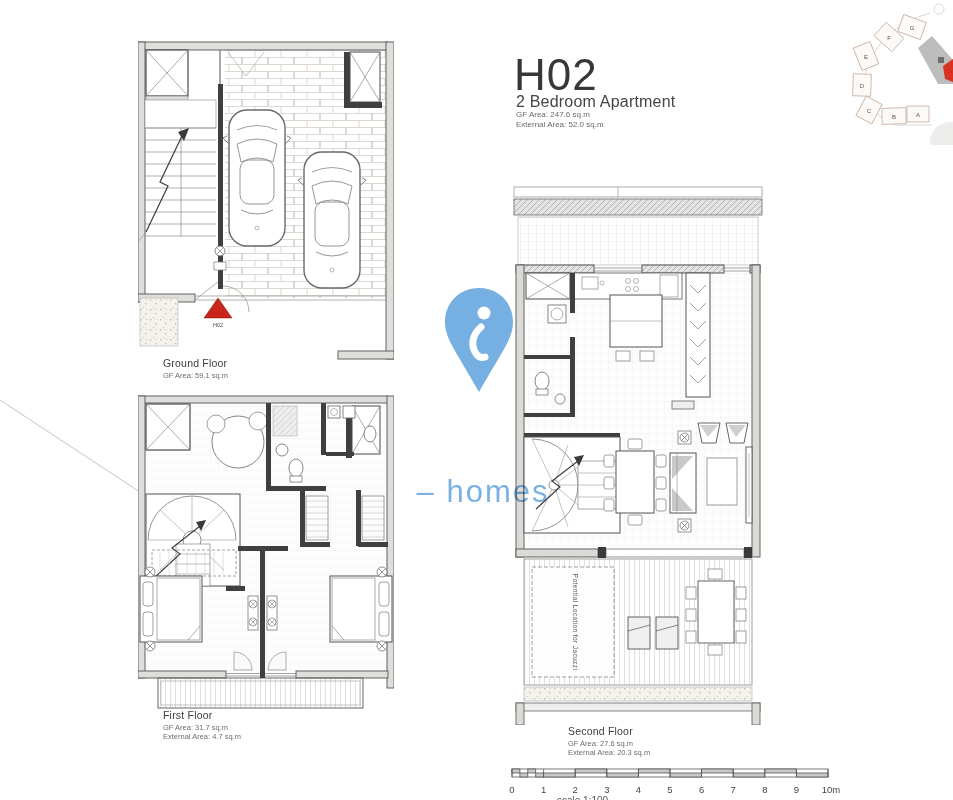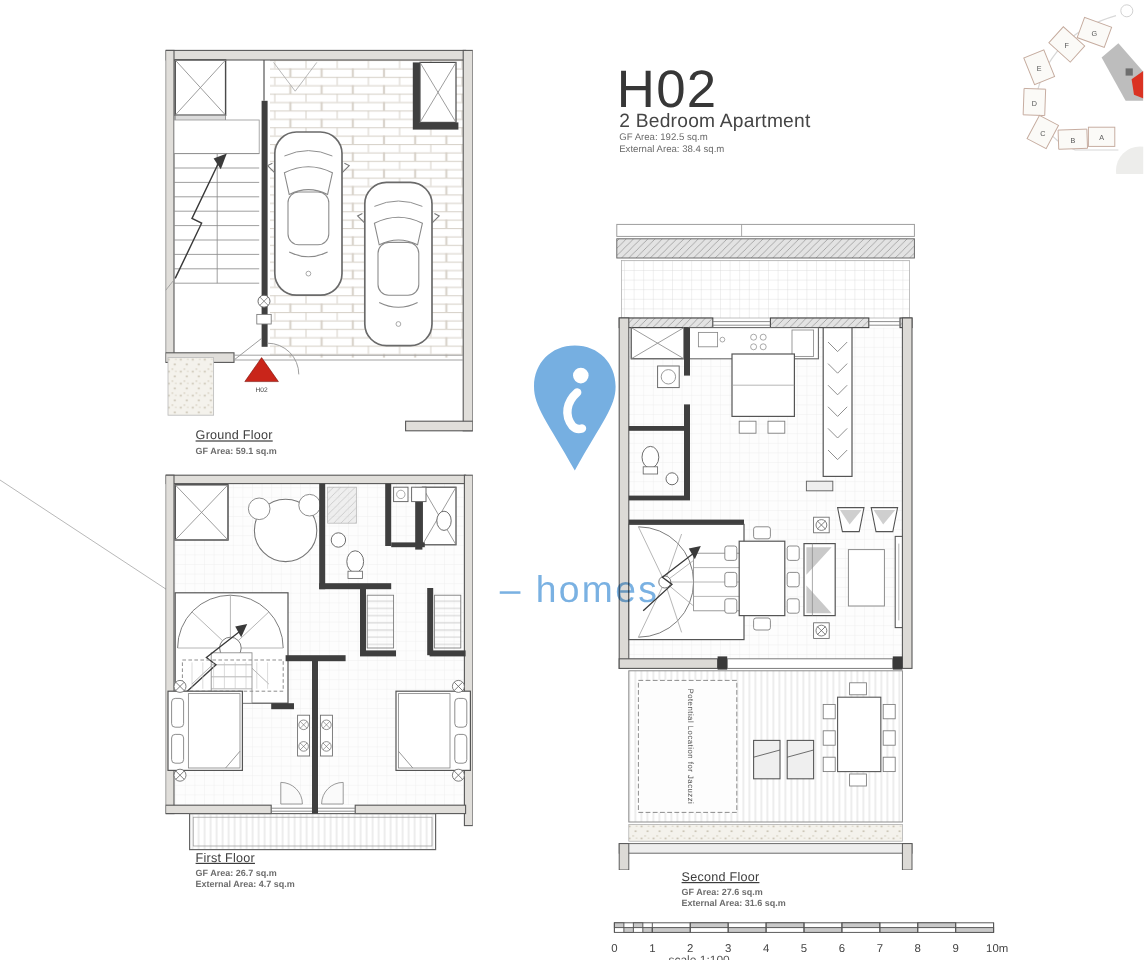--- a/index.html
+++ b/index.html
@@ -4,22 +4,22 @@
 <style>
   html,body{margin:0;padding:0;background:#fff;}
   #page{position:relative;width:953px;height:800px;background:#ffffff;overflow:hidden;
         font-family:"Liberation Sans", sans-serif;color:#3a3a3a;}
   .abs{position:absolute;}
   
   #unit-title{left:514px;top:50px;font-size:44px;font-weight:500;color:#373737;letter-spacing:1px;}
   #unit-subtitle{left:516px;top:93px;font-size:16px;color:#454545;letter-spacing:.2px;}
   #unit-areas{left:516px;top:110px;font-size:8px;color:#6b6b6b;line-height:9.5px;}
   
-  .floor-name{font-size:10.5px;color:#3d3d3d;letter-spacing:.2px;text-decoration:underline;}
-  .floor-areas{font-size:7.5px;color:#6d6d6d;line-height:8.5px;margin-top:3px;font-weight:bold;}
+  .floor-name{font-size:10.5px;color:#3d3d3d;letter-spacing:.2px;}
+  .floor-areas{font-size:7.5px;color:#6d6d6d;line-height:8.5px;margin-top:3px;}
   #ground-label{left:163px;top:357px;}
   #first-label{left:163px;top:709px;}
   #second-label{left:568px;top:725px;}
   
   .wm{mix-blend-mode:multiply;}
   #wm-text{left:388px;top:396px;width:190px;text-align:center;color:#6fabe0;opacity:.92;
            font-size:60px;line-height:1;letter-spacing:-2px;font-weight:400;}
   #wm-homes{left:388px;top:474px;width:190px;text-align:center;color:#6fabe0;opacity:.92;
             font-size:31px;letter-spacing:2px;font-weight:400;}
   
@@ -421,40 +421,40 @@
       <text x="31" y="113">C</text>
       <text x="56" y="119">B</text>
       <text x="80" y="117">A</text>
     </g>
     <circle cx="112" cy="142" r="20" fill="#ededeb"></circle>
   </svg>
 
   <div class="abs" id="unit-title">H02</div>
   <div class="abs" id="unit-subtitle">2 Bedroom Apartment</div>
   <div class="abs" id="unit-areas">
-    <div>GF Area: 192.5 sq.m</div>
-    <div>External Area: 38.4 sq.m</div>
+    <div>GF Area: 247.6 sq.m</div>
+    <div>External Area: 52.0 sq.m</div>
   </div>
 
   <div class="abs" id="ground-label">
     <div class="floor-name">Ground Floor</div>
     <div class="floor-areas">GF Area: 59.1 sq.m</div>
   </div>
   <div class="abs" id="first-label">
     <div class="floor-name">First Floor</div>
     <div class="floor-areas">
-      <div>GF Area: 26.7 sq.m</div>
+      <div>GF Area: 31.7 sq.m</div>
       <div>External Area: 4.7 sq.m</div>
     </div>
   </div>
   <div class="abs" id="second-label">
     <div class="floor-name">Second Floor</div>
     <div class="floor-areas">
       <div>GF Area: 27.6 sq.m</div>
-      <div>External Area: 31.6 sq.m</div>
+      <div>External Area: 20.3 sq.m</div>
     </div>
   </div>
 
   <svg class="abs wm" style="left:442px;top:286px;opacity:.95;" width="74" height="110" viewBox="0 0 74 110">
     <path d="M37 2 C17 2 3 17 3 36 C3 53 14 65 37 106 C60 65 71 53 71 36 C71 17 57 2 37 2 Z" fill="#6fabe0"></path>
     <circle cx="42" cy="27" r="6.5" fill="#fff"></circle>
     <path d="M39 41 C30 49 28 60 35 69 C37 71 40 72 43 71" fill="none" stroke="#fff" stroke-width="7" stroke-linecap="round"></path>
   </svg>
   <div class="abs wm" id="wm-homes"><span>–</span> <span>homes</span></div>
 

